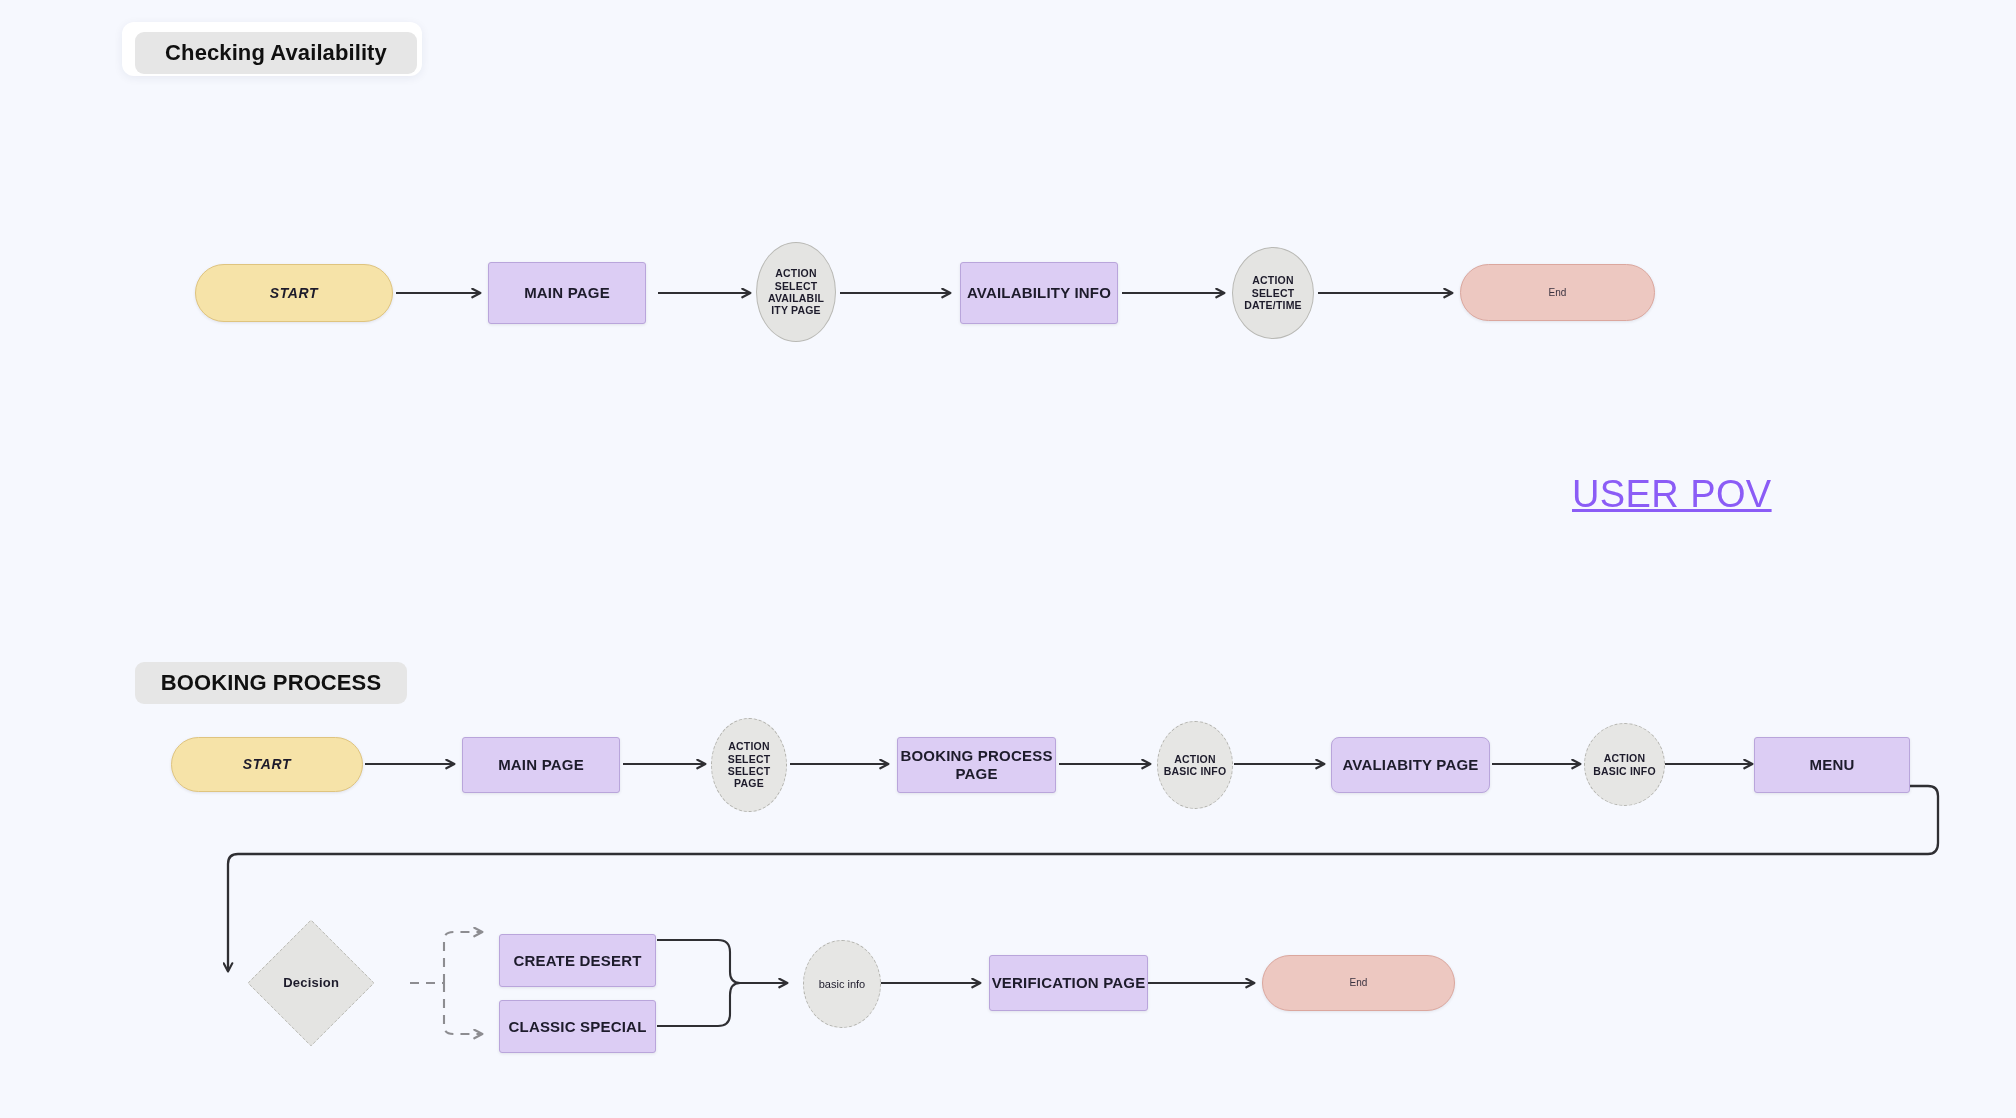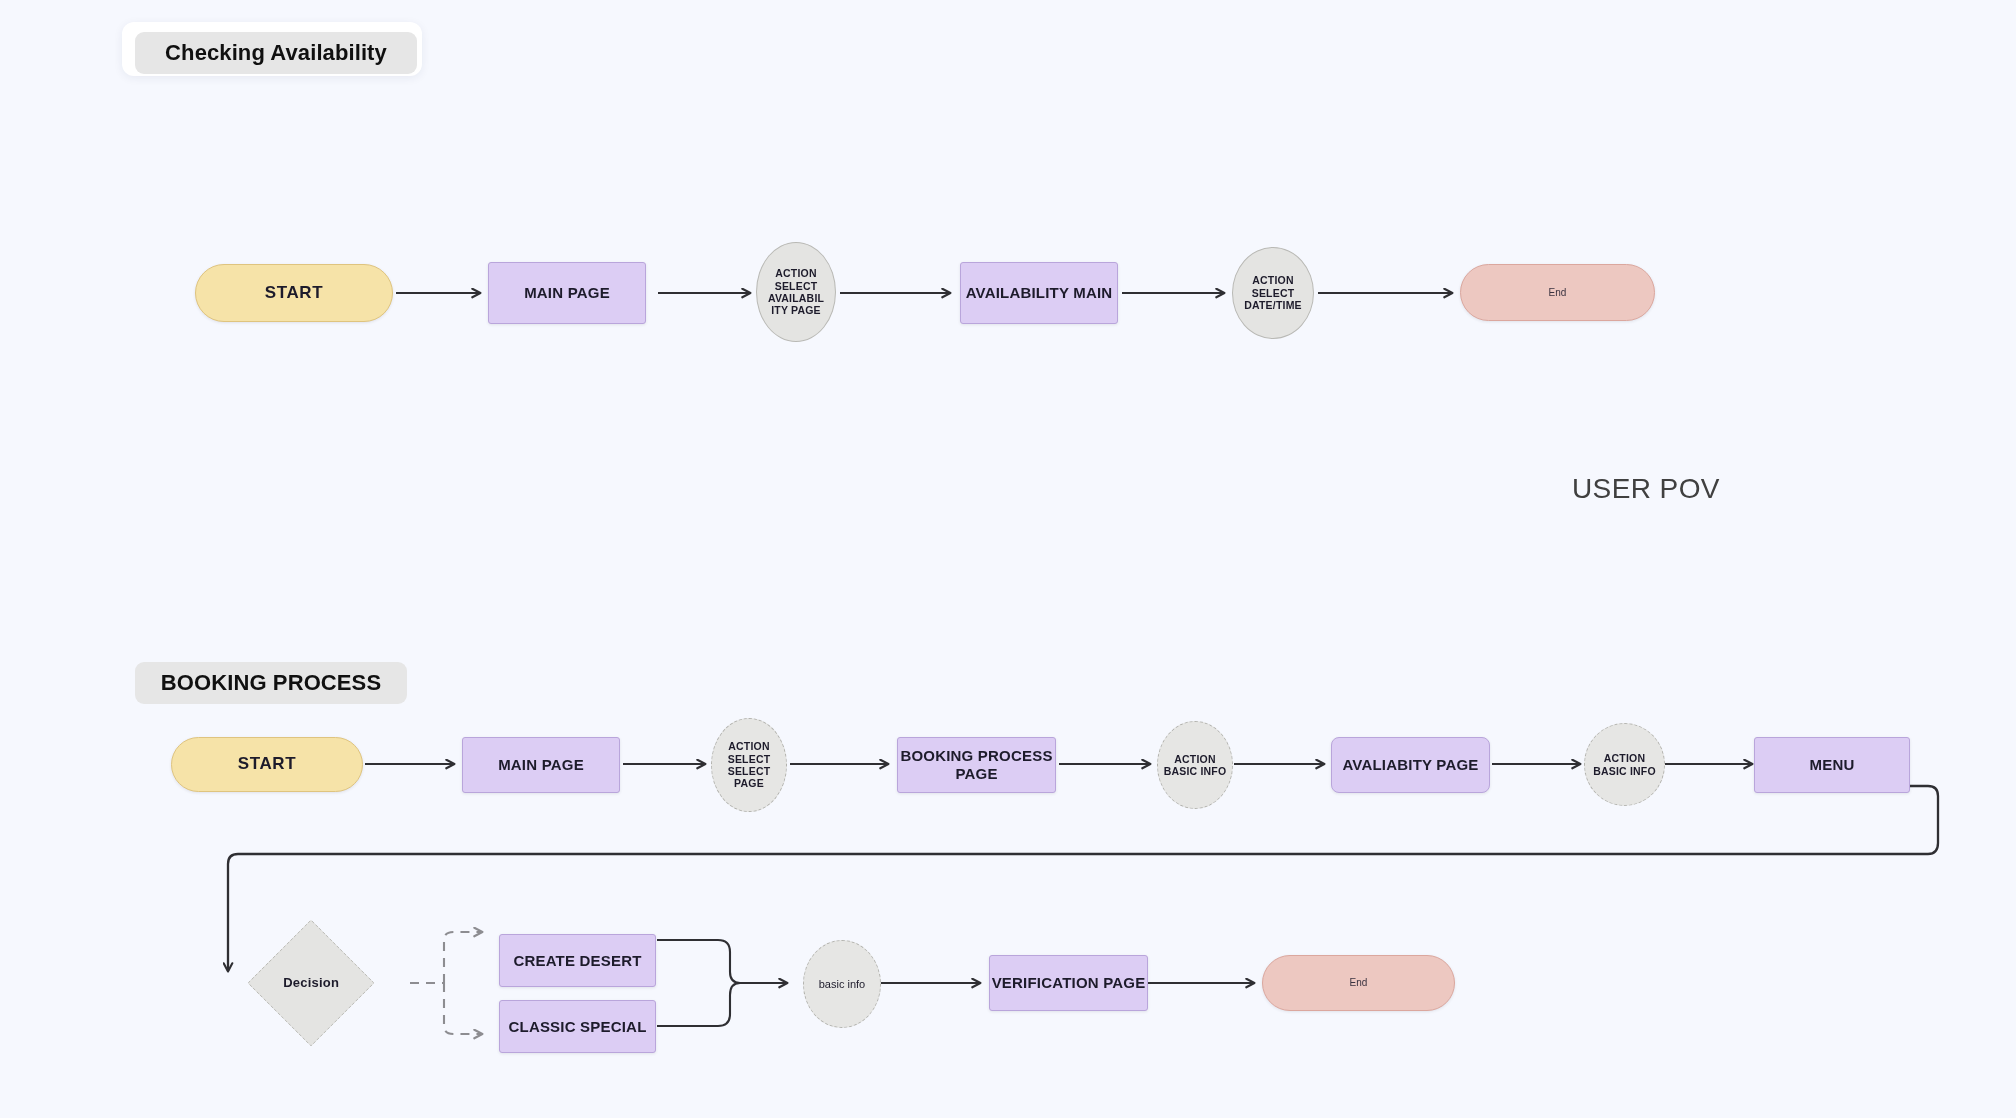--- a/index.html
+++ b/index.html
@@ -53,23 +53,24 @@
     color: #1d1b2b;
     font-weight: bold;
     line-height: 1.18;
     z-index: 5;
   }
 
   .node-terminal-start {
     background: #f6e3a8;
     border: 1.6px solid #dfc47f;
     border-radius: 999px;
-    font-size: 17px;
+    font-size: 14px;
     letter-spacing: 0.6px;
     box-shadow: 0 1px 3px rgba(40,40,60,0.10);
+    font-style: italic;
   }
   .node-terminal-end {
     background: #edc8c1;
     border: 1.6px solid #dba79e;
     border-radius: 999px;
     font-size: 10px;
     font-weight: normal;
     color: #3b3340;
     box-shadow: 0 1px 3px rgba(40,40,60,0.10);
   }
@@ -110,24 +111,25 @@
     transform: rotate(45deg);
     border-radius: 2px;
   }
   .node-decision > span {
     display: block;
     transform: rotate(-45deg);
   }
 
   .pov-label {
     position: absolute;
-    font-size: 28px;
-    color: #404040;
+    font-size: 38px;
+    color: #8b5cf6;
     letter-spacing: 0.4px;
     font-weight: normal;
+    text-decoration: underline;
   }
 
   svg.wires {
     position: absolute;
     left: 0;
     top: 0;
     width: 2016px;
     height: 1118px;
     z-index: 1;
     pointer-events: none;
@@ -198,21 +200,21 @@
   <div class="node node-action" style="left:716px; top:242px; width:80px; height:100px;">
     <div>
       <div>ACTION</div>
       <div>SELECT</div>
       <div>AVAILABIL</div>
       <div>ITY PAGE</div>
     </div>
   </div>
 
   <div class="node node-page" style="left:920px; top:262px; width:158px; height:62px;">
-    <span>AVAILABILITY MAIN</span>
+    <span>AVAILABILITY INFO</span>
   </div>
 
   <div class="node node-action" style="left:1192px; top:247px; width:82px; height:92px;">
     <div>
       <div>ACTION</div>
       <div>SELECT</div>
       <div>DATE/TIME</div>
     </div>
   </div>
 

